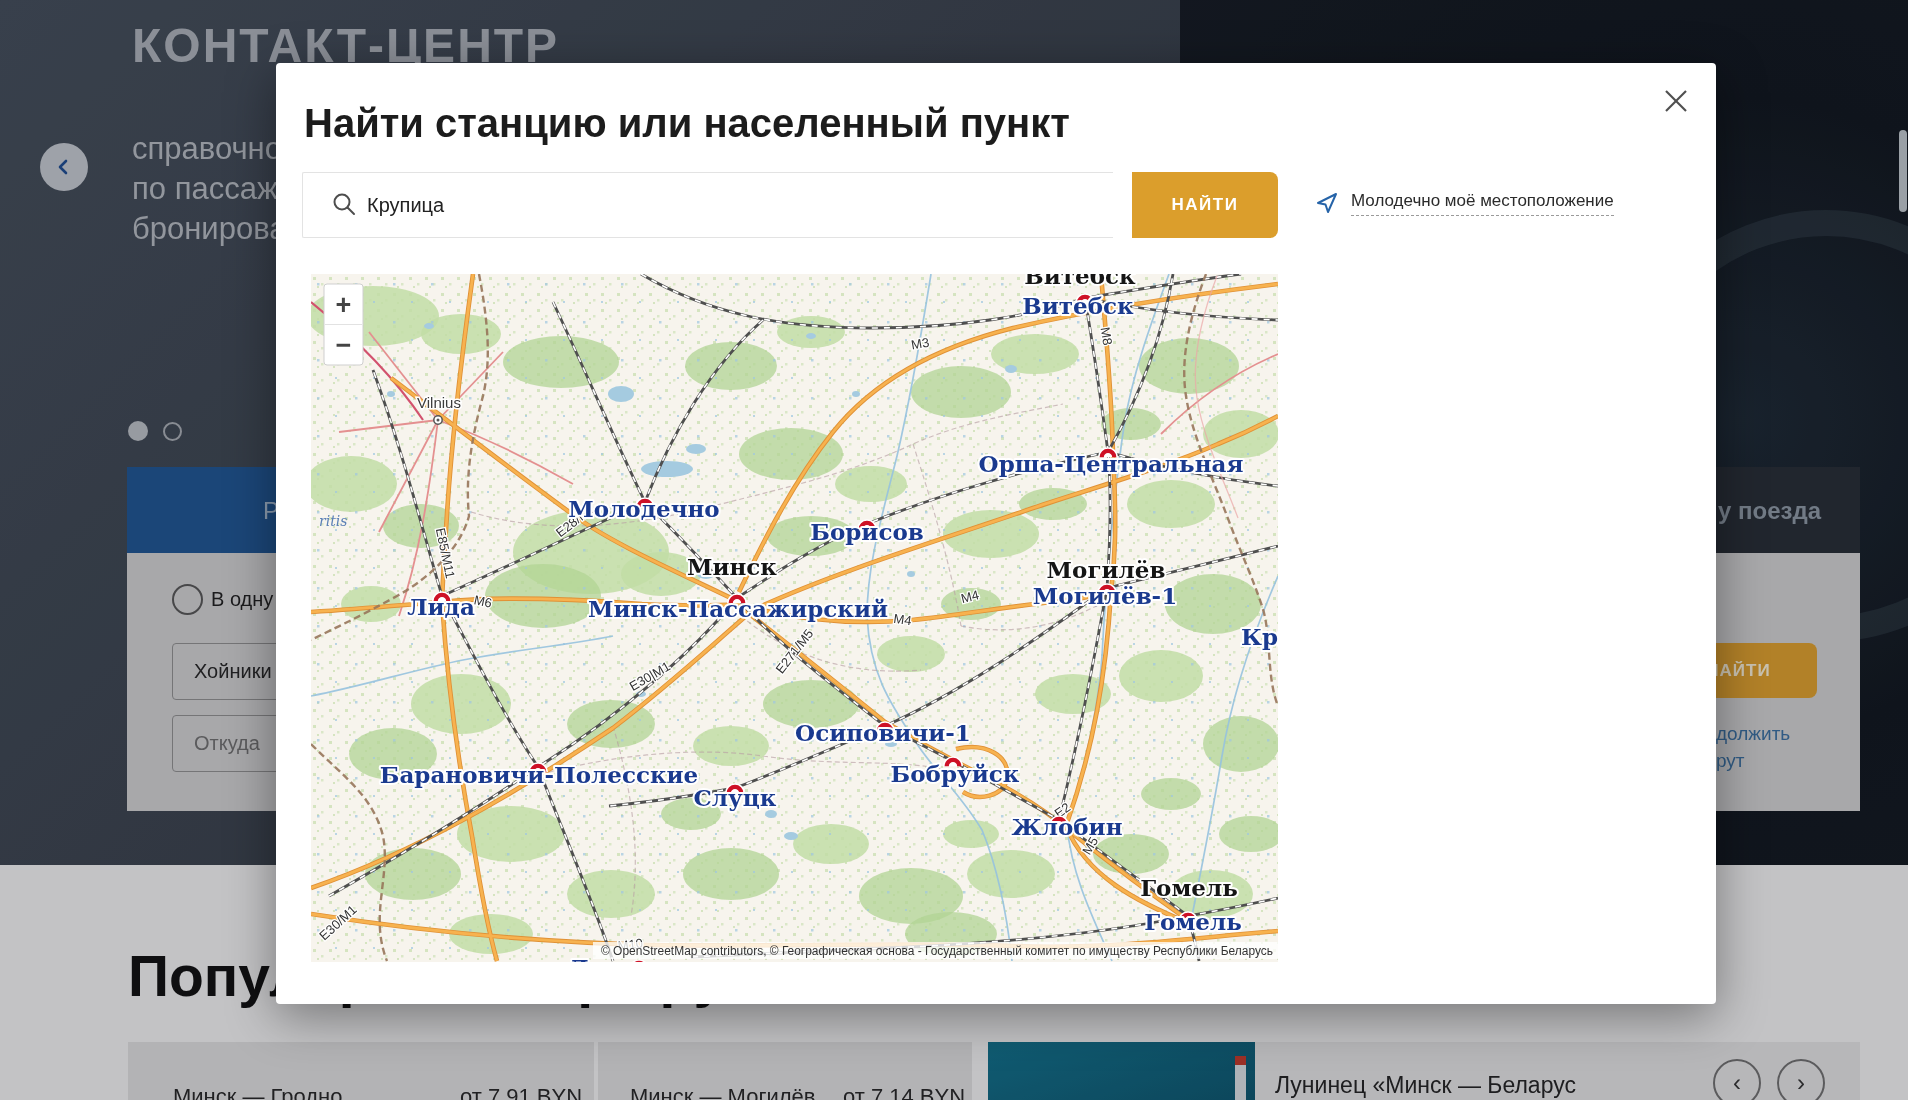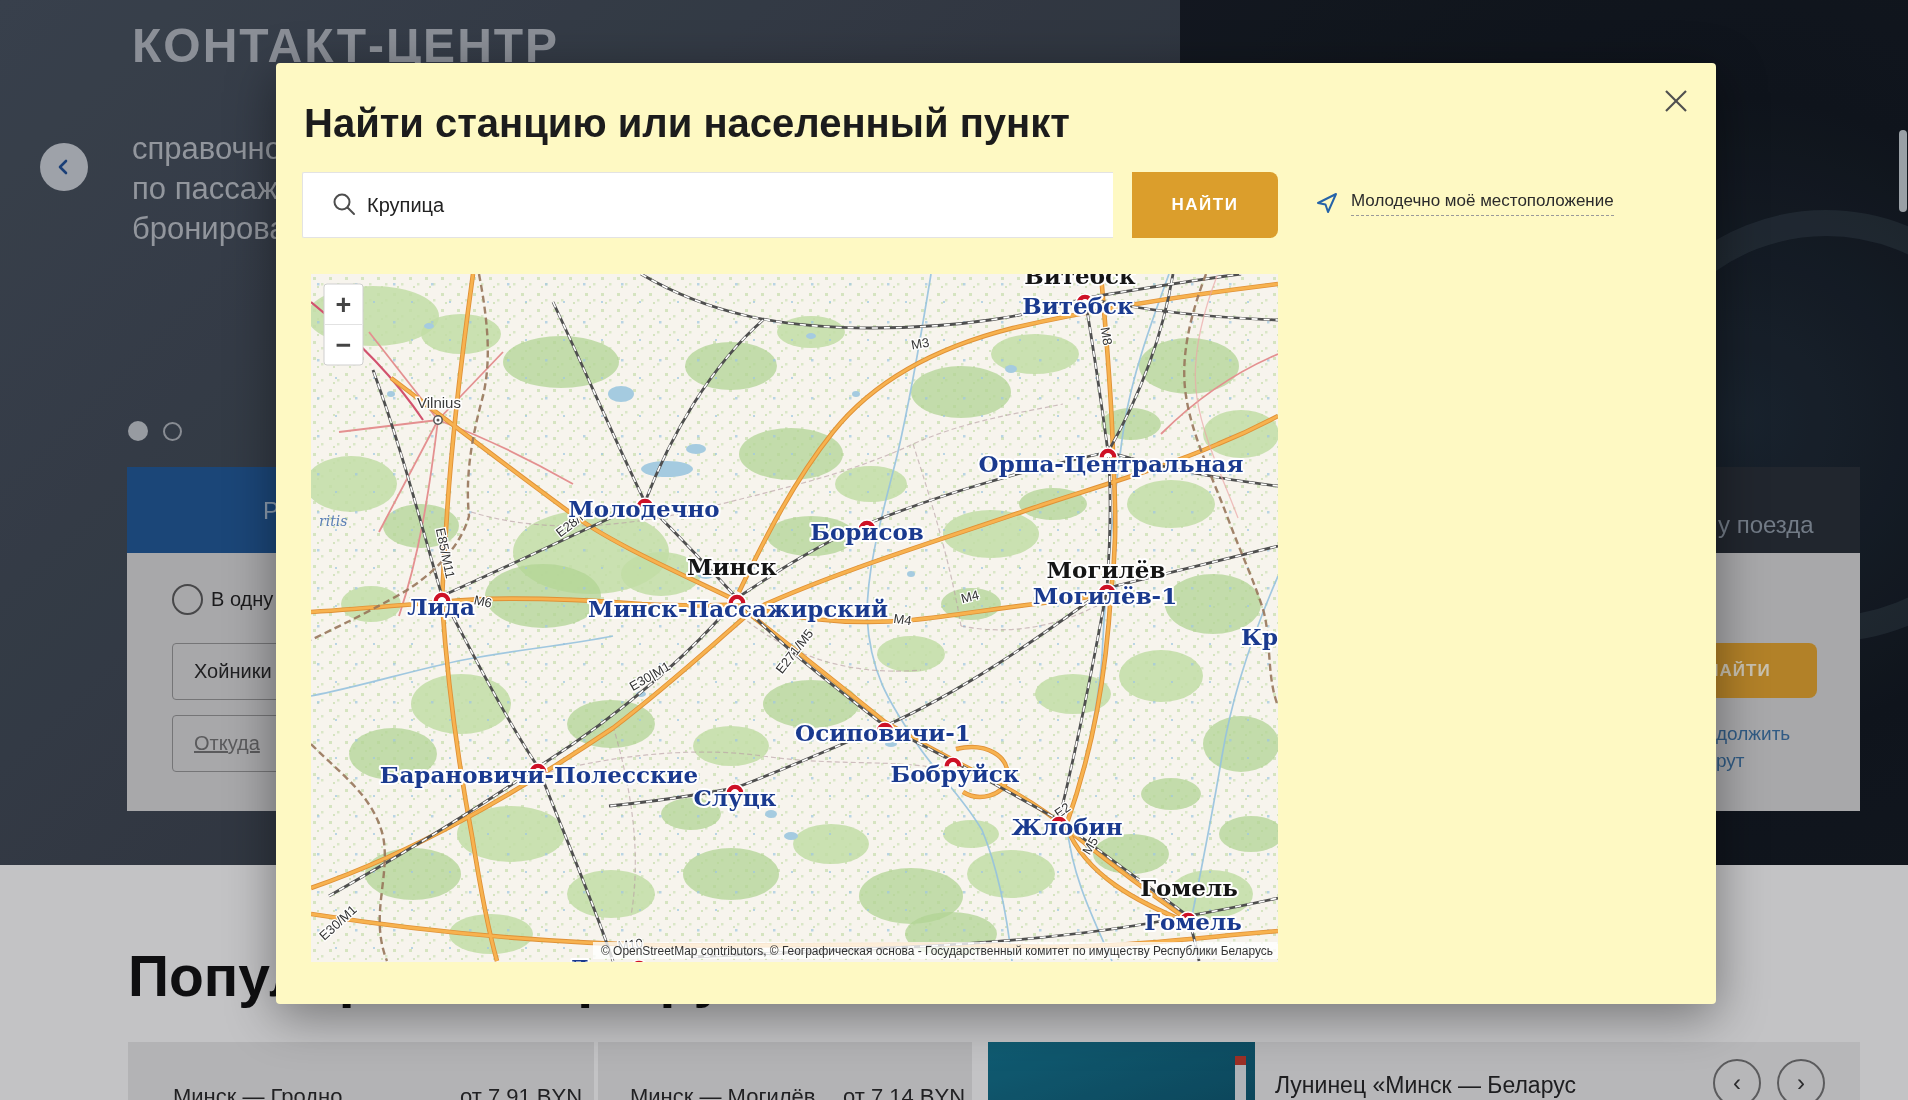--- a/index.html
+++ b/index.html
@@ -17,30 +17,30 @@
         letter-spacing:2px;color:#aab0b7;white-space:nowrap;}
   .hero-sub{position:absolute;left:132px;top:129px;font-size:31px;line-height:40px;color:#b3b8be;}
   .back-btn{position:absolute;left:40px;top:143px;width:48px;height:48px;border-radius:50%;
         background:#c2c7cd;display:flex;align-items:center;justify-content:center;}
   .dots{position:absolute;left:128px;top:421px;display:flex;align-items:center;gap:15px;}
   .dot-filled{width:20px;height:20px;border-radius:50%;background:#b9bec3;}
   .dot-empty{width:15px;height:15px;border-radius:50%;border:2px solid #a7acb2;}
   .tabbar{position:absolute;left:127px;top:467px;width:1733px;height:86px;background:#1e5490;}
   .tabbar-right{position:absolute;left:800px;top:0;width:933px;height:86px;background:#262c34;}
   .tab-frag-left{position:absolute;left:136px;top:30px;font-size:24px;color:#a9bdd3;}
-  .tab-frag-right{position:absolute;left:1591px;top:44px;font-size:24px;color:#8b96a2;}
+  .tab-frag-right{position:absolute;left:1591px;top:30px;font-size:24px;color:#8b96a2;font-weight:bold;}
   .panel{position:absolute;left:127px;top:553px;width:1733px;height:258px;background:#cfcfcf;}
   .radio-circle{position:absolute;left:45px;top:31px;width:27px;height:27px;border-radius:50%;
         border:2px solid #555;}
   .radio-label{position:absolute;left:84px;top:35px;font-size:20px;color:#1e1e1e;}
   .bg-input{position:absolute;left:45px;width:420px;height:57px;border:1.5px solid #8f8f8f;
         border-radius:4px;display:flex;align-items:center;padding-left:21px;box-sizing:border-box;}
   .bg-input-1{top:90px;} .bg-input-2{top:162px;}
   .bg-input-1 span{font-size:20px;color:#262626;}
-  .bg-input-2 span{font-size:20px;color:#6f6f6f;text-decoration:underline;}
+  .bg-input-2 span{font-size:20px;color:#6f6f6f;}
   .bg-find{position:absolute;left:1533px;top:90px;width:157px;height:55px;border-radius:8px;
         background:var(--accent,#DB9E2C);display:flex;align-items:center;justify-content:center;
         font-size:17px;font-weight:bold;letter-spacing:1px;color:#f7eed6;border:none;}
   .bg-link1{position:absolute;left:1589px;top:170px;font-size:19px;color:#3a6f9f;}
   .bg-link2{position:absolute;left:1589px;top:197px;font-size:19px;color:#3a6f9f;}
 
   
   .bottom{position:absolute;left:0;top:865px;width:1908px;height:235px;background:#f0f0f0;}
   .bottom-heading{position:absolute;left:128px;top:78px;font-size:57px;font-weight:bold;color:#101010;}
   .card{position:absolute;top:177px;height:160px;background:#dcdcdc;}
@@ -56,21 +56,21 @@
   .monument{position:absolute;left:247px;top:14px;width:11px;height:60px;background:#d7dde0;}
   .monument:before{content:"";position:absolute;left:0;top:0;width:11px;height:9px;background:#c0392b;}
   .promo-frag{position:absolute;left:287px;top:30px;font-size:23px;color:#222;white-space:nowrap;}
   .nav-circle{position:absolute;top:17px;width:48px;height:48px;border-radius:50%;
         border:2px solid #6f6f6f;display:flex;align-items:center;justify-content:center;
         font-size:24px;color:#333;background:transparent;box-sizing:border-box;}
   .nav-prev{left:725px;} .nav-next{left:789px;}
 
   
   .overlay{position:absolute;left:0;top:0;width:1908px;height:1100px;background:rgba(13,17,23,0.20);}
-  .modal{position:absolute;left:276px;top:63px;width:1440px;height:941px;background:#fef9c3;
+  .modal{position:absolute;left:276px;top:63px;width:1440px;height:941px;background:#ffffff;
         border-radius:4px;box-shadow:0 12px 50px rgba(0,0,0,0.4);}
   .modal-title{position:absolute;left:28px;top:38px;font-size:40px;font-weight:600;color:#1c1c1c;margin:0;}
   .close-btn{position:absolute;right:24px;top:22px;width:32px;height:32px;background:none;border:none;
         padding:0;cursor:pointer;}
   .search-input{position:absolute;left:26px;top:109px;width:811px;height:66px;box-sizing:border-box;
         border:1px solid #e3e3e3;border-right:none;border-radius:2px 0 0 2px;padding-left:64px;
         font-size:20px;color:#222;font-family:"Liberation Sans",sans-serif;outline:none;}
   .search-icon{position:absolute;left:56px;top:129px;pointer-events:none;}
   .search-btn{position:absolute;left:856px;top:109px;width:146px;height:66px;border:none;
         border-radius:0 8px 8px 0;background:var(--accent,#DB9E2C);color:#fff;font-size:17px;

